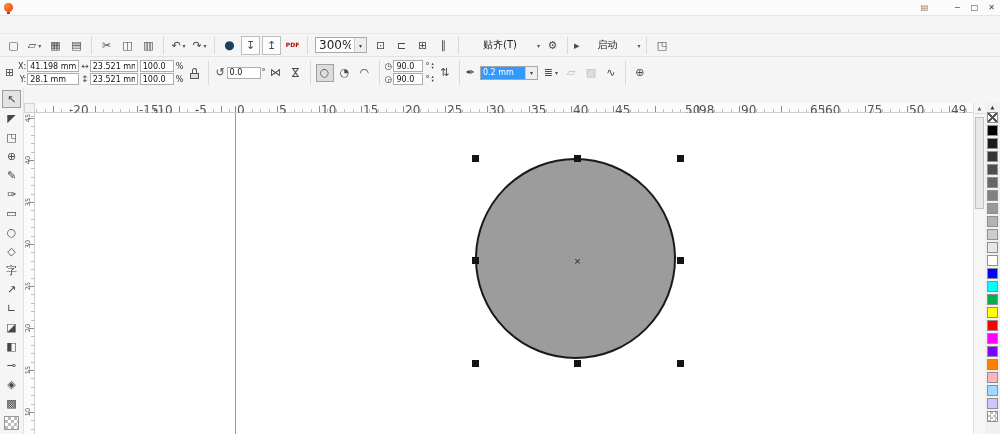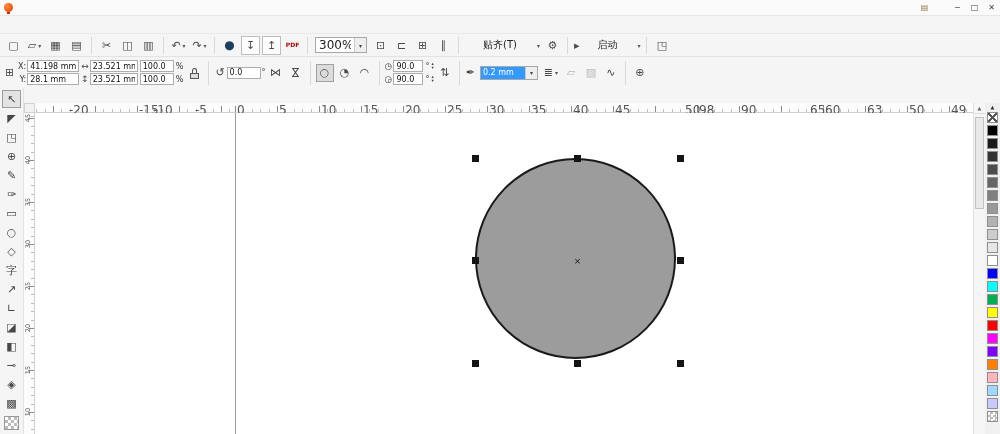--- a/index.html
+++ b/index.html
@@ -343,21 +343,21 @@
       <span class="hlabel" style="left: 412px;">25</span>
       <span class="hlabel" style="left: 454px;">30</span>
       <span class="hlabel" style="left: 496px;">35</span>
       <span class="hlabel" style="left: 538px;">40</span>
       <span class="hlabel" style="left: 580px;">45</span>
       <span class="hlabel" style="left: 622px; margin-left: 28px;">50</span>
       <span class="hlabel" style="left: 664px;">98</span>
       <span class="hlabel" style="left: 706px;">90</span>
       <span class="hlabel" style="left: 775px;">65</span>
       <span class="hlabel" style="left: 790px;">60</span>
-      <span class="hlabel" style="left: 832px;">63</span>
+      <span class="hlabel" style="left: 832px;">75</span>
       <span class="hlabel" style="left: 874px;">50</span>
       <span class="hlabel" style="left: 916px;">49</span>
     </div>
   <div class="vruler">
       <span class="vlabel" style="top: 0px;">45</span>
       <span class="vlabel" style="top: 42px;">40</span>
       <span class="vlabel" style="top: 84px;">35</span>
       <span class="vlabel" style="top: 126px;">30</span>
       <span class="vlabel" style="top: 168px;">25</span>
       <span class="vlabel" style="top: 210px;">20</span>

